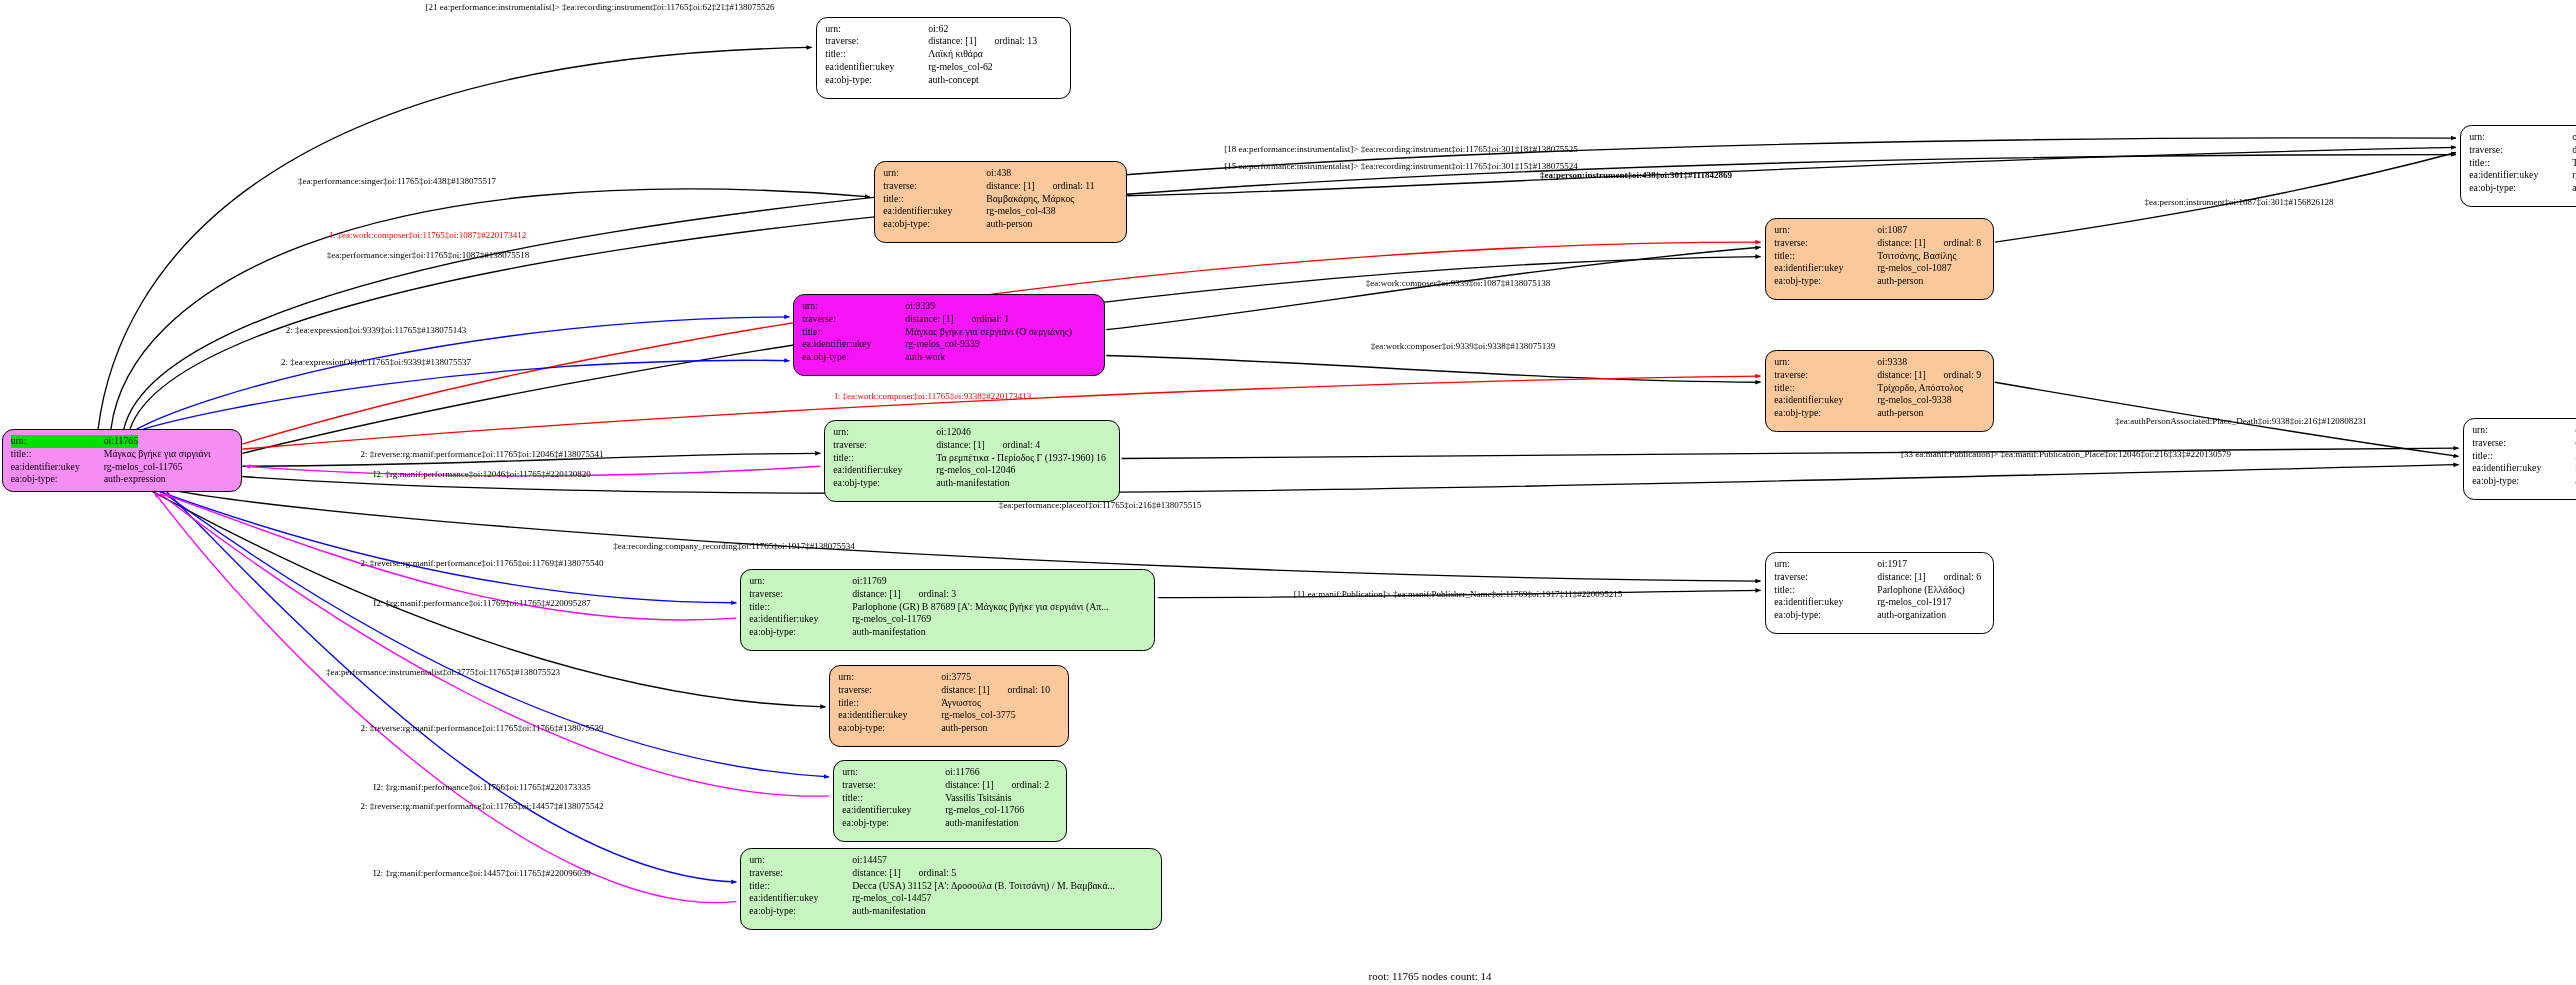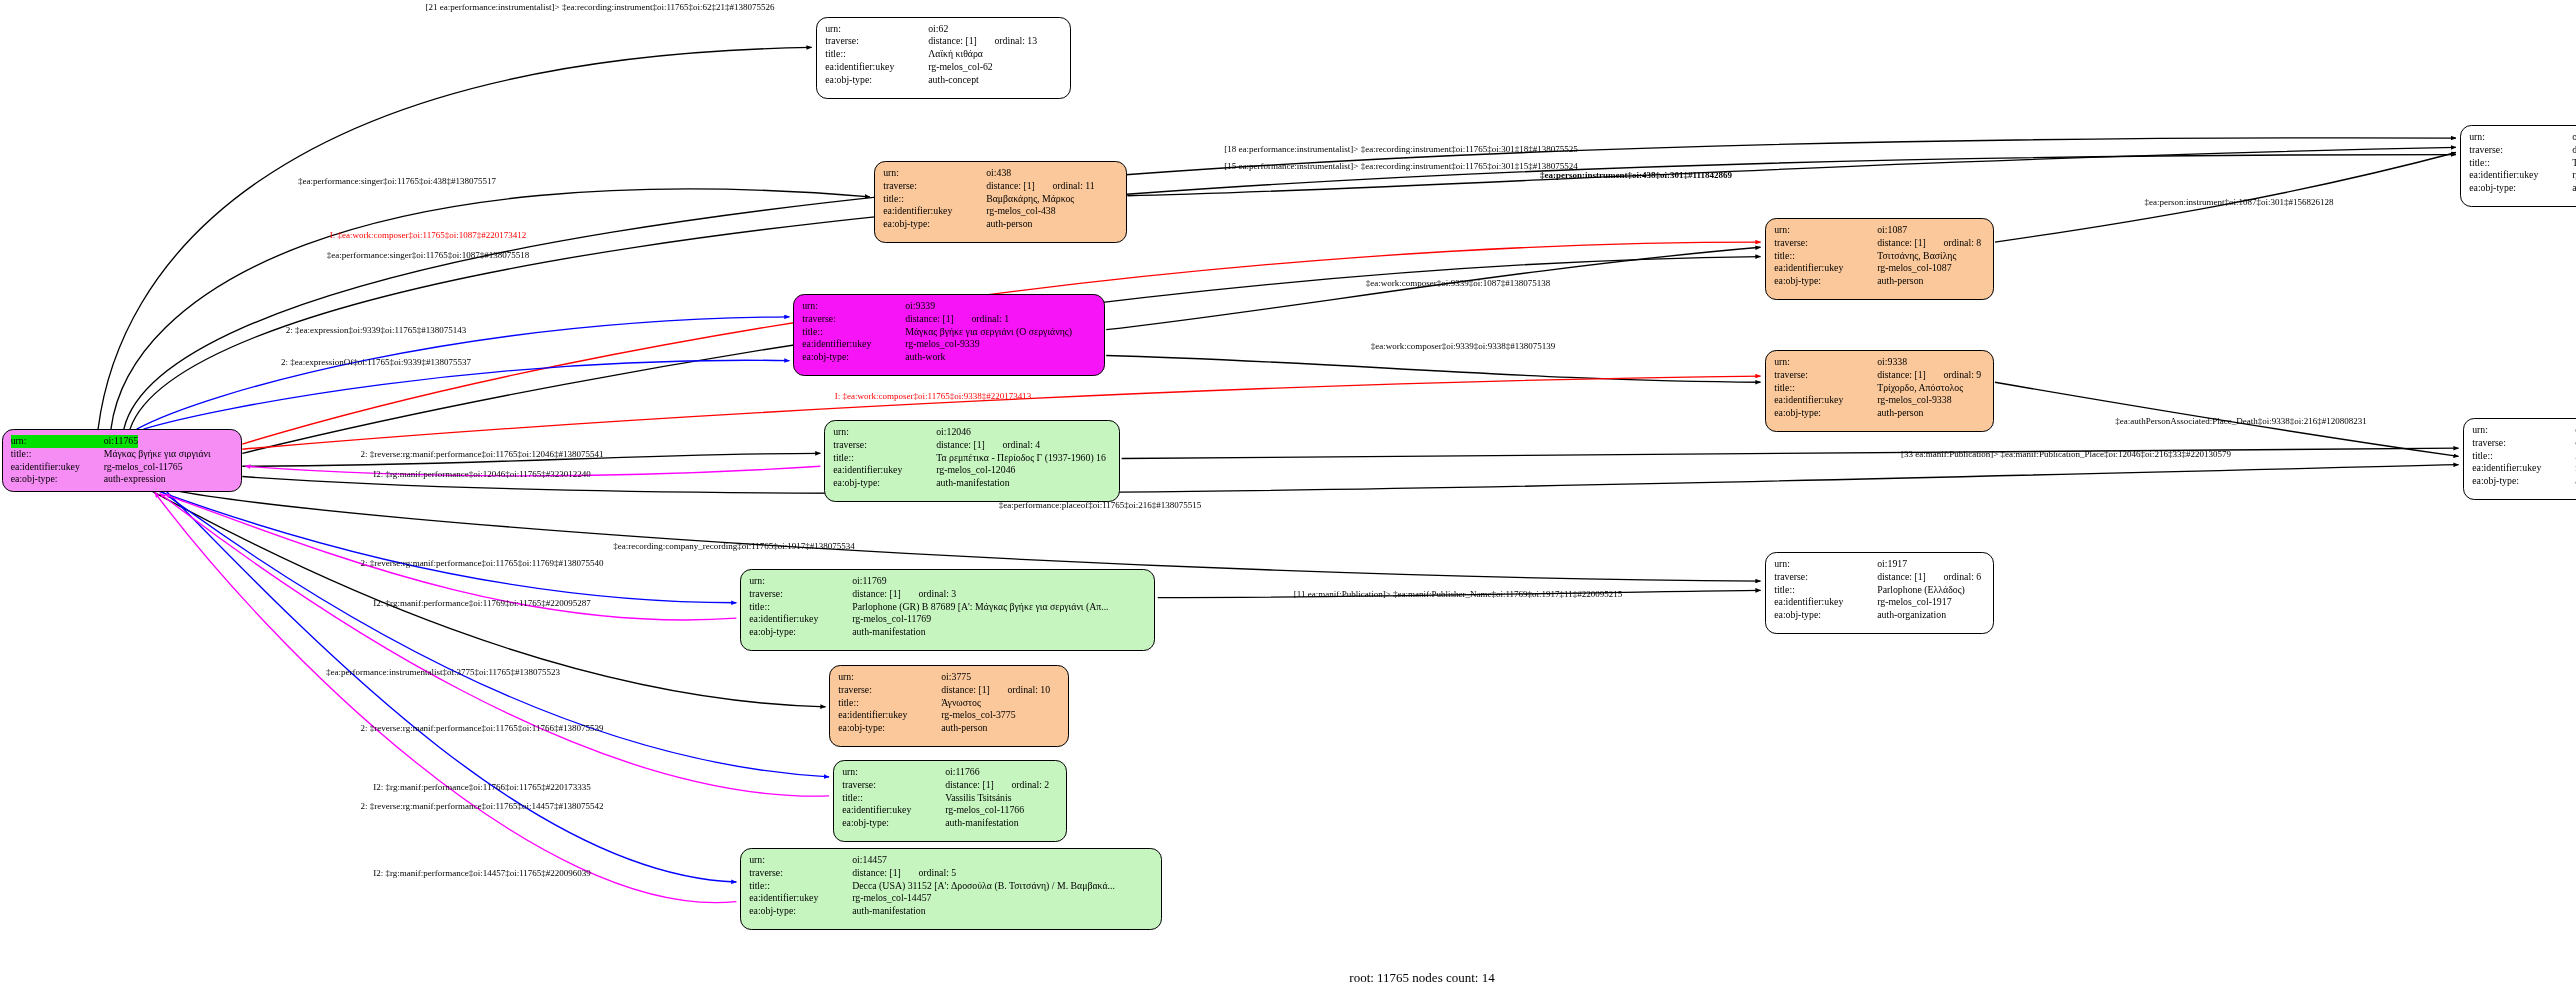--- a/index.html
+++ b/index.html
@@ -21,21 +21,21 @@
   .k{flex:0 0 auto;font-size:9.8px;color:#000;}
   .v{font-size:9.8px;color:#000;}
   .row.urnrow .k,.row.urnrow .v{font-size:9.8px;}
   .root .row.urnrow .k,.root .row.urnrow .v{background:#00e000;display:inline-block;}
   .root .row.urnrow{gap:0;}
 
   .trav{display:flex;gap:17.5px;}
 
   .edge-label{position:absolute;font-size:9px;color:#000;white-space:nowrap;
               font-family:"Liberation Serif", serif;transform:translate(-50%,-50%);}
-  .footer{position:absolute;font-size:13px;color:#000;white-space:nowrap;transform:translateX(-50%);}
+  .footer{position:absolute;font-size:11px;color:#000;white-space:nowrap;transform:translateX(-50%);margin-left:8px;}
 </style>
 </head>
 <body>
 
 <div id="canvas">
 
   <svg class="edge-layer" viewBox="0 0 5252 1912">
     <defs>
       <marker id="ah-k" markerWidth="11" markerHeight="9" refX="10" refY="4.5" orient="auto" markerUnits="userSpaceOnUse">
         <path d="M0,0 L11,4.5 L0,9 z" fill="#000000"></path>
@@ -442,21 +442,21 @@
       <div class="edge-label" style="left: 1636px; top: 175px; color: rgb(0, 0, 0); font-weight: bold;">‡ea:person:instrument‡oi:438‡oi:301‡#111842869</div>
       <div class="edge-label" style="left: 2239px; top: 202px; color: rgb(0, 0, 0);">‡ea:person:instrument‡oi:1087‡oi:301‡#156826128</div>
       <div class="edge-label" style="left: 428px; top: 235px; color: rgb(255, 0, 0);">I: ‡ea:work:composer‡oi:11765‡oi:1087‡#220173412</div>
       <div class="edge-label" style="left: 428px; top: 255px; color: rgb(0, 0, 0);">‡ea:performance:singer‡oi:11765‡oi:1087‡#138075518</div>
       <div class="edge-label" style="left: 376px; top: 298px; color: rgb(0, 0, 0); margin-top: 32px;">2: ‡ea:expression‡oi:9339‡oi:11765‡#138075143</div>
       <div class="edge-label" style="left: 1458px; top: 283px; color: rgb(0, 0, 0);">‡ea:work:composer‡oi:9339‡oi:1087‡#138075138</div>
       <div class="edge-label" style="left: 376px; top: 362px; color: rgb(0, 0, 0);">2: ‡ea:expressionOf‡oi:11765‡oi:9339‡#138075537</div>
       <div class="edge-label" style="left: 1463px; top: 346px; color: rgb(0, 0, 0);">‡ea:work:composer‡oi:9339‡oi:9338‡#138075139</div>
       <div class="edge-label" style="left: 933px; top: 396px; color: rgb(255, 0, 0);">I: ‡ea:work:composer‡oi:11765‡oi:9338‡#220173413</div>
       <div class="edge-label" style="left: 482px; top: 454px; color: rgb(0, 0, 0); text-align: center;">2: ‡reverse:rg:manif:performance‡oi:11765‡oi:12046‡#138075541</div>
-      <div class="edge-label" style="left: 482px; top: 474px; color: rgb(0, 0, 0);">I2: ‡rg:manif:performance‡oi:12046‡oi:11765‡#323012240</div>
+      <div class="edge-label" style="left: 482px; top: 474px; color: rgb(0, 0, 0);">I2: ‡rg:manif:performance‡oi:12046‡oi:11765‡#220130820</div>
       <div class="edge-label" style="left: 2066px; top: 454px; color: rgb(0, 0, 0);">[33 ea:manif:Publication]&gt; ‡ea:manif:Publication_Place‡oi:12046‡oi:216‡33‡#220130579</div>
       <div class="edge-label" style="left: 2241px; top: 421px; color: rgb(0, 0, 0);">‡ea:authPersonAssociated:Place_Death‡oi:9338‡oi:216‡#120808231</div>
       <div class="edge-label" style="left: 1100px; top: 505px; color: rgb(0, 0, 0);">‡ea:performance:placeof‡oi:11765‡oi:216‡#138075515</div>
       <div class="edge-label" style="left: 734px; top: 546px; color: rgb(0, 0, 0);">‡ea:recording:company_recording‡oi:11765‡oi:1917‡#138075534</div>
       <div class="edge-label" style="left: 482px; top: 563px; color: rgb(0, 0, 0);">2: ‡reverse:rg:manif:performance‡oi:11765‡oi:11769‡#138075540</div>
       <div class="edge-label" style="left: 482px; top: 603px; color: rgb(0, 0, 0);">I2: ‡rg:manif:performance‡oi:11769‡oi:11765‡#220095287</div>
       <div class="edge-label" style="left: 1458px; top: 594px; color: rgb(0, 0, 0);">[11 ea:manif:Publication]&gt; ‡ea:manif:Publisher_Name‡oi:11769‡oi:1917‡11‡#220095215</div>
       <div class="edge-label" style="left: 443px; top: 672px; color: rgb(0, 0, 0);">‡ea:performance:instrumentalist‡oi:3775‡oi:11765‡#138075523</div>
       <div class="edge-label" style="left: 482px; top: 728px; color: rgb(0, 0, 0);">2: ‡reverse:rg:manif:performance‡oi:11765‡oi:11766‡#138075539</div>
       <div class="edge-label" style="left: 482px; top: 787px; color: rgb(0, 0, 0);">I2: ‡rg:manif:performance‡oi:11766‡oi:11765‡#220173335</div>

